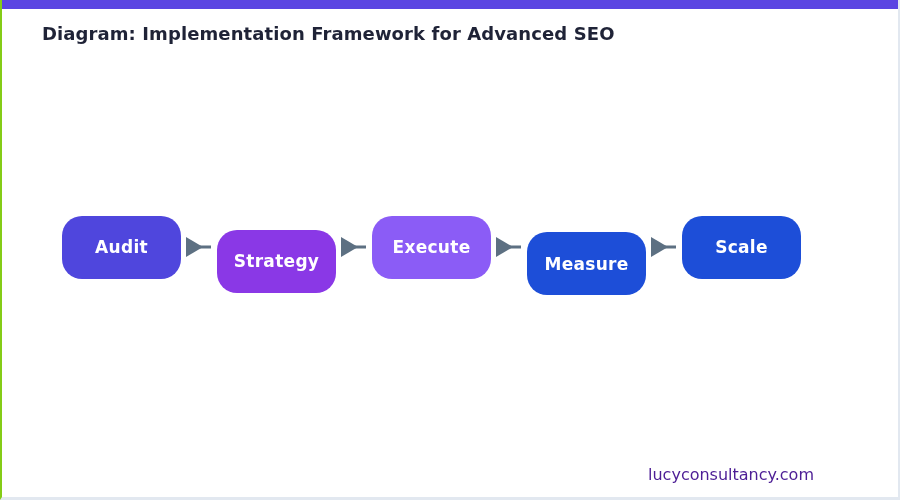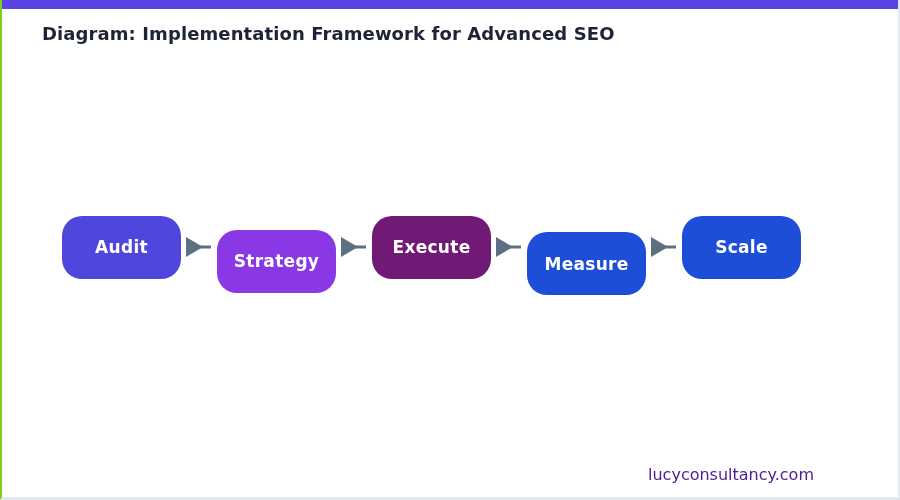--- a/index.html
+++ b/index.html
@@ -93,21 +93,21 @@
 
     <div class="flow-node" style="background: rgb(138, 56, 230); margin-top: 28px;">Strategy</div>
 
     <div class="flow-arrow" style="color: rgb(93, 112, 130);">
       <svg width="26" height="22" viewBox="0 0 26 22">
         <polygon points="0,1 0,21 17,11" fill="currentColor"></polygon>
         <rect x="14" y="9.5" width="11" height="3" fill="currentColor"></rect>
       </svg>
     </div>
 
-    <div class="flow-node" style="background: #701a75;">Execute</div>
+    <div class="flow-node" style="background: #8b5cf6;">Execute</div>
 
     <div class="flow-arrow" style="color: rgb(93, 112, 130);">
       <svg width="26" height="22" viewBox="0 0 26 22">
         <polygon points="0,1 0,21 17,11" fill="currentColor"></polygon>
         <rect x="14" y="9.5" width="11" height="3" fill="currentColor"></rect>
       </svg>
     </div>
 
     <div class="flow-node" style="background: #1d4ed8; margin-top: 33px;">Measure</div>
 

